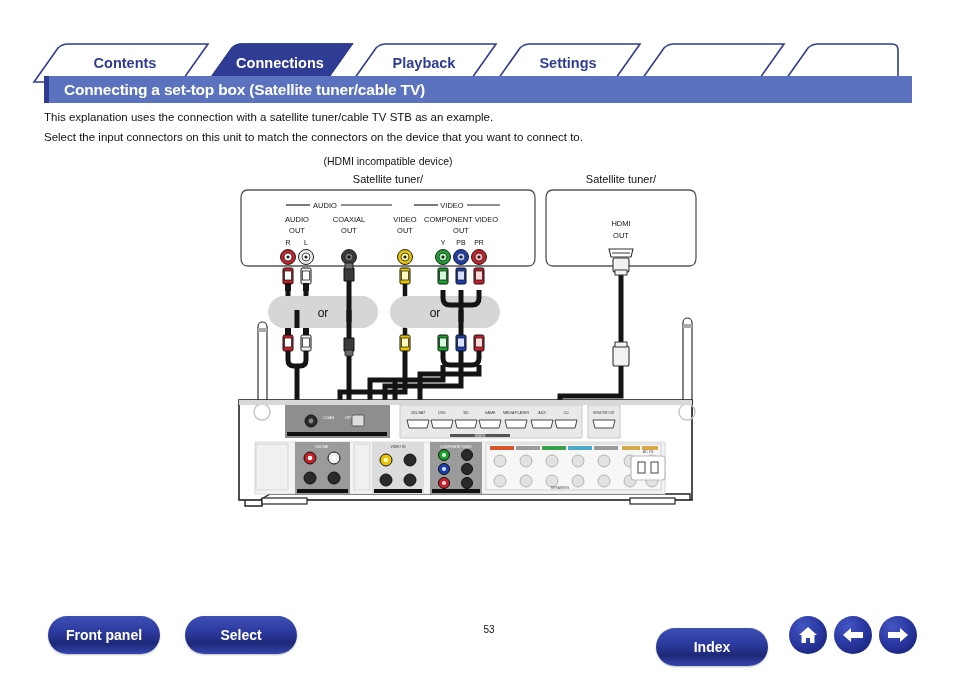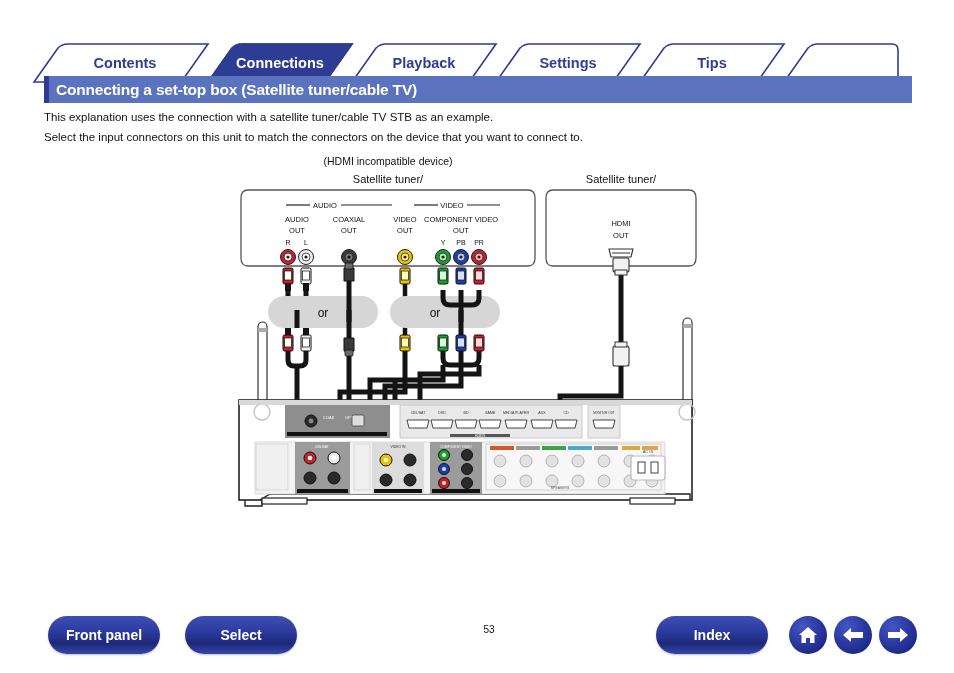--- a/index.html
+++ b/index.html
@@ -25,21 +25,21 @@
 
   
   .title-banner {
     position:absolute; left:44px; top:76px; width:868px; height:27px;
     background:#5b73bf;
     border-left:5px solid #2e3d93;
     display:flex; align-items:center;
   }
   .title-banner .txt {
     color:#ffffff; font-size:15.5px; font-weight:bold;
-    padding-left:7px; letter-spacing:-0.2px;
+    padding-left:15px; letter-spacing:-0.2px;
   }
 
   
   .para { position:absolute; left:44px; font-size:11.5px; color:#111; white-space:nowrap; }
   .para.l1 { top:111px; }
   .para.l2 { top:131px; }
 
   
   .diagram { position:absolute; left:0; top:150px; width:954px; height:400px; }
   .diagram svg { display:block; }
@@ -74,21 +74,20 @@
       <path d="M464,39 L488,5 Q492,1 498,1 L608,1 L584,35 Q580,39 574,39 Z"></path>
       <path d="M608,39 L632,5 Q636,1 642,1 L752,1 L728,35 Q724,39 718,39 Z"></path>
       <path d="M752,39 L776,5 Q780,1 786,1 L860,1 Q866,1 866,7 L866,39 Z"></path>
     </g>
     <path d="M176,39 L200,5 Q204,1 210,1 L320,1 L296,35 Q292,39 286,39 Z" fill="#2e3d93" stroke="#2e3d93" stroke-width="1.6"></path>
   </svg>
   <div class="tab-label" style="left:10px;  width:166px;">Contents</div>
   <div class="tab-label active" style="left:180px; width:136px;">Connections</div>
   <div class="tab-label" style="left:324px; width:136px;">Playback</div>
   <div class="tab-label" style="left:468px; width:136px;">Settings</div>
-  <div class="tab-label" style="left:612px; width:136px;">Tips</div>
 </div>
 
 <div class="title-banner">
   <span class="txt">Connecting a set-top box (Satellite tuner/cable TV)</span>
 </div>
 
 <div class="para l1">This explanation uses the connection with a satellite tuner/cable TV STB as an example.</div>
 <div class="para l2">Select the input connectors on this unit to match the connectors on the device that you want to connect to.</div>
 
 <div class="diagram">
@@ -381,21 +380,21 @@
 
   <rect x="239" y="250" width="453" height="5" fill="#d8d8d8"></rect>
 
 </svg>
 </div>
 
 <div class="botnav">
   <div class="pill" style="left:4px;   width:112px;">Front panel</div>
   <div class="pill" style="left:141px; width:112px;">Select</div>
   <div class="pagenum" style="left:420px; width:50px;">53</div>
-  <div class="pill" style="left:612px; width:112px;">Index</div>
+  <div class="pill" style="left:612px; width:112px;margin-top:12px;">Index</div>
 
   <div class="circ" style="left:745px;">
     <svg width="22" height="22" viewBox="0 0 22 22">
       <path d="M11,3 L20,11 L17.5,11 L17.5,19 L13,19 L13,14 L9,14 L9,19 L4.5,19 L4.5,11 L2,11 Z" fill="#fff"></path>
     </svg>
   </div>
   <div class="circ" style="left:790px;">
     <svg width="24" height="20" viewBox="0 0 24 20">
       <path d="M10,3 L10,7 L22,7 L22,13 L10,13 L10,17 L2,10 Z" fill="#fff"></path>
     </svg>

